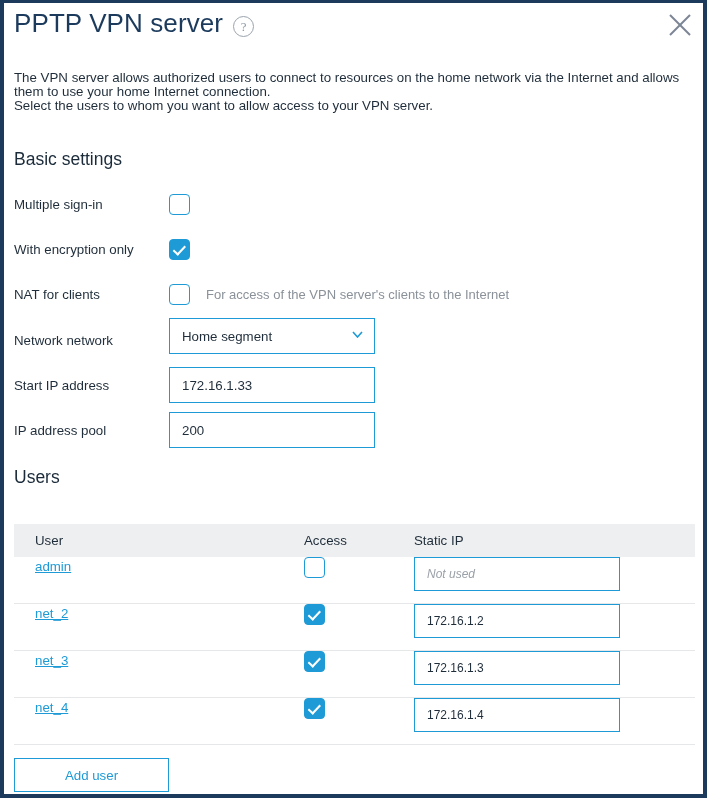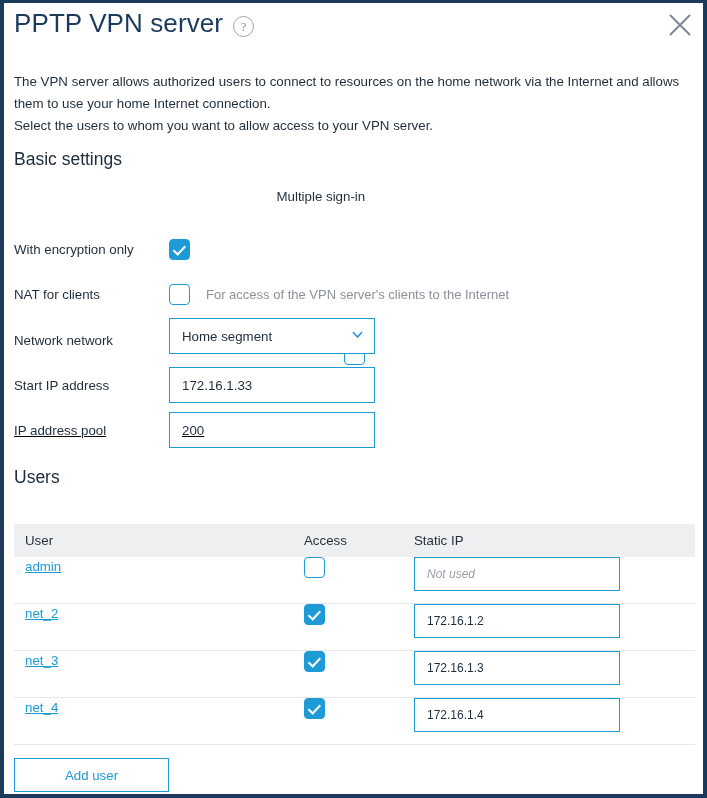--- a/index.html
+++ b/index.html
@@ -66,21 +66,21 @@
   .close-btn svg { display: block; }
 
   
   .description {
     position: absolute;
     left: 10px;
     top: 68px;
     width: 680px;
     font-size: 13.3px;
     color: #1f2d3a;
-    line-height: 22px;
+    line-height: 14px;
   }
 
   
   .section-title {
     position: absolute;
     left: 10px;
     font-size: 17.5px;
     color: #1b2b3a;
     font-weight: 400;
   }
@@ -95,26 +95,26 @@
     display: flex;
     align-items: center;
     height: 30px;
   }
   .setting-label {
     width: 155px;
     flex: 0 0 155px;
     font-size: 13.3px;
     color: #1f2d3a;
   }
-  #row-multiple  { top: 186px; flex-direction: column; }
+  #row-multiple  { top: 186px; }
   #row-encrypt   { top: 231px; }
   #row-nat       { top: 276px; }
   #row-network   { top: 318px; height: 38px; }
   #row-startip   { top: 363px; height: 38px; }
-  #row-pool      { top: 408px; height: 38px; text-decoration: underline; }
+  #row-pool      { top: 408px; height: 38px; }
 
   .hint-text {
     margin-left: 16px;
     font-size: 13px;
     color: #8a9199;
   }
 
   
   .cb {
     width: 21px;
@@ -184,21 +184,21 @@
   .thead {
     background: #eeeff0;
     height: 33px;
     display: flex;
     align-items: center;
   }
   .th {
     font-size: 13.3px;
     color: #1f2d3a;
   }
-  .col-user   { width: 290px; flex: 0 0 290px; padding-left: 11px; box-sizing: border-box; }
+  .col-user   { width: 290px; flex: 0 0 290px; padding-left: 21px; box-sizing: border-box; }
   .col-access { width: 110px; flex: 0 0 110px; }
   .col-ip     { flex: 1 1 auto; }
 
   .trow {
     height: 46px;
     display: flex;
     align-items: flex-start;
     border-bottom: 1px solid #e6e7e8;
   }
   .user-link {

